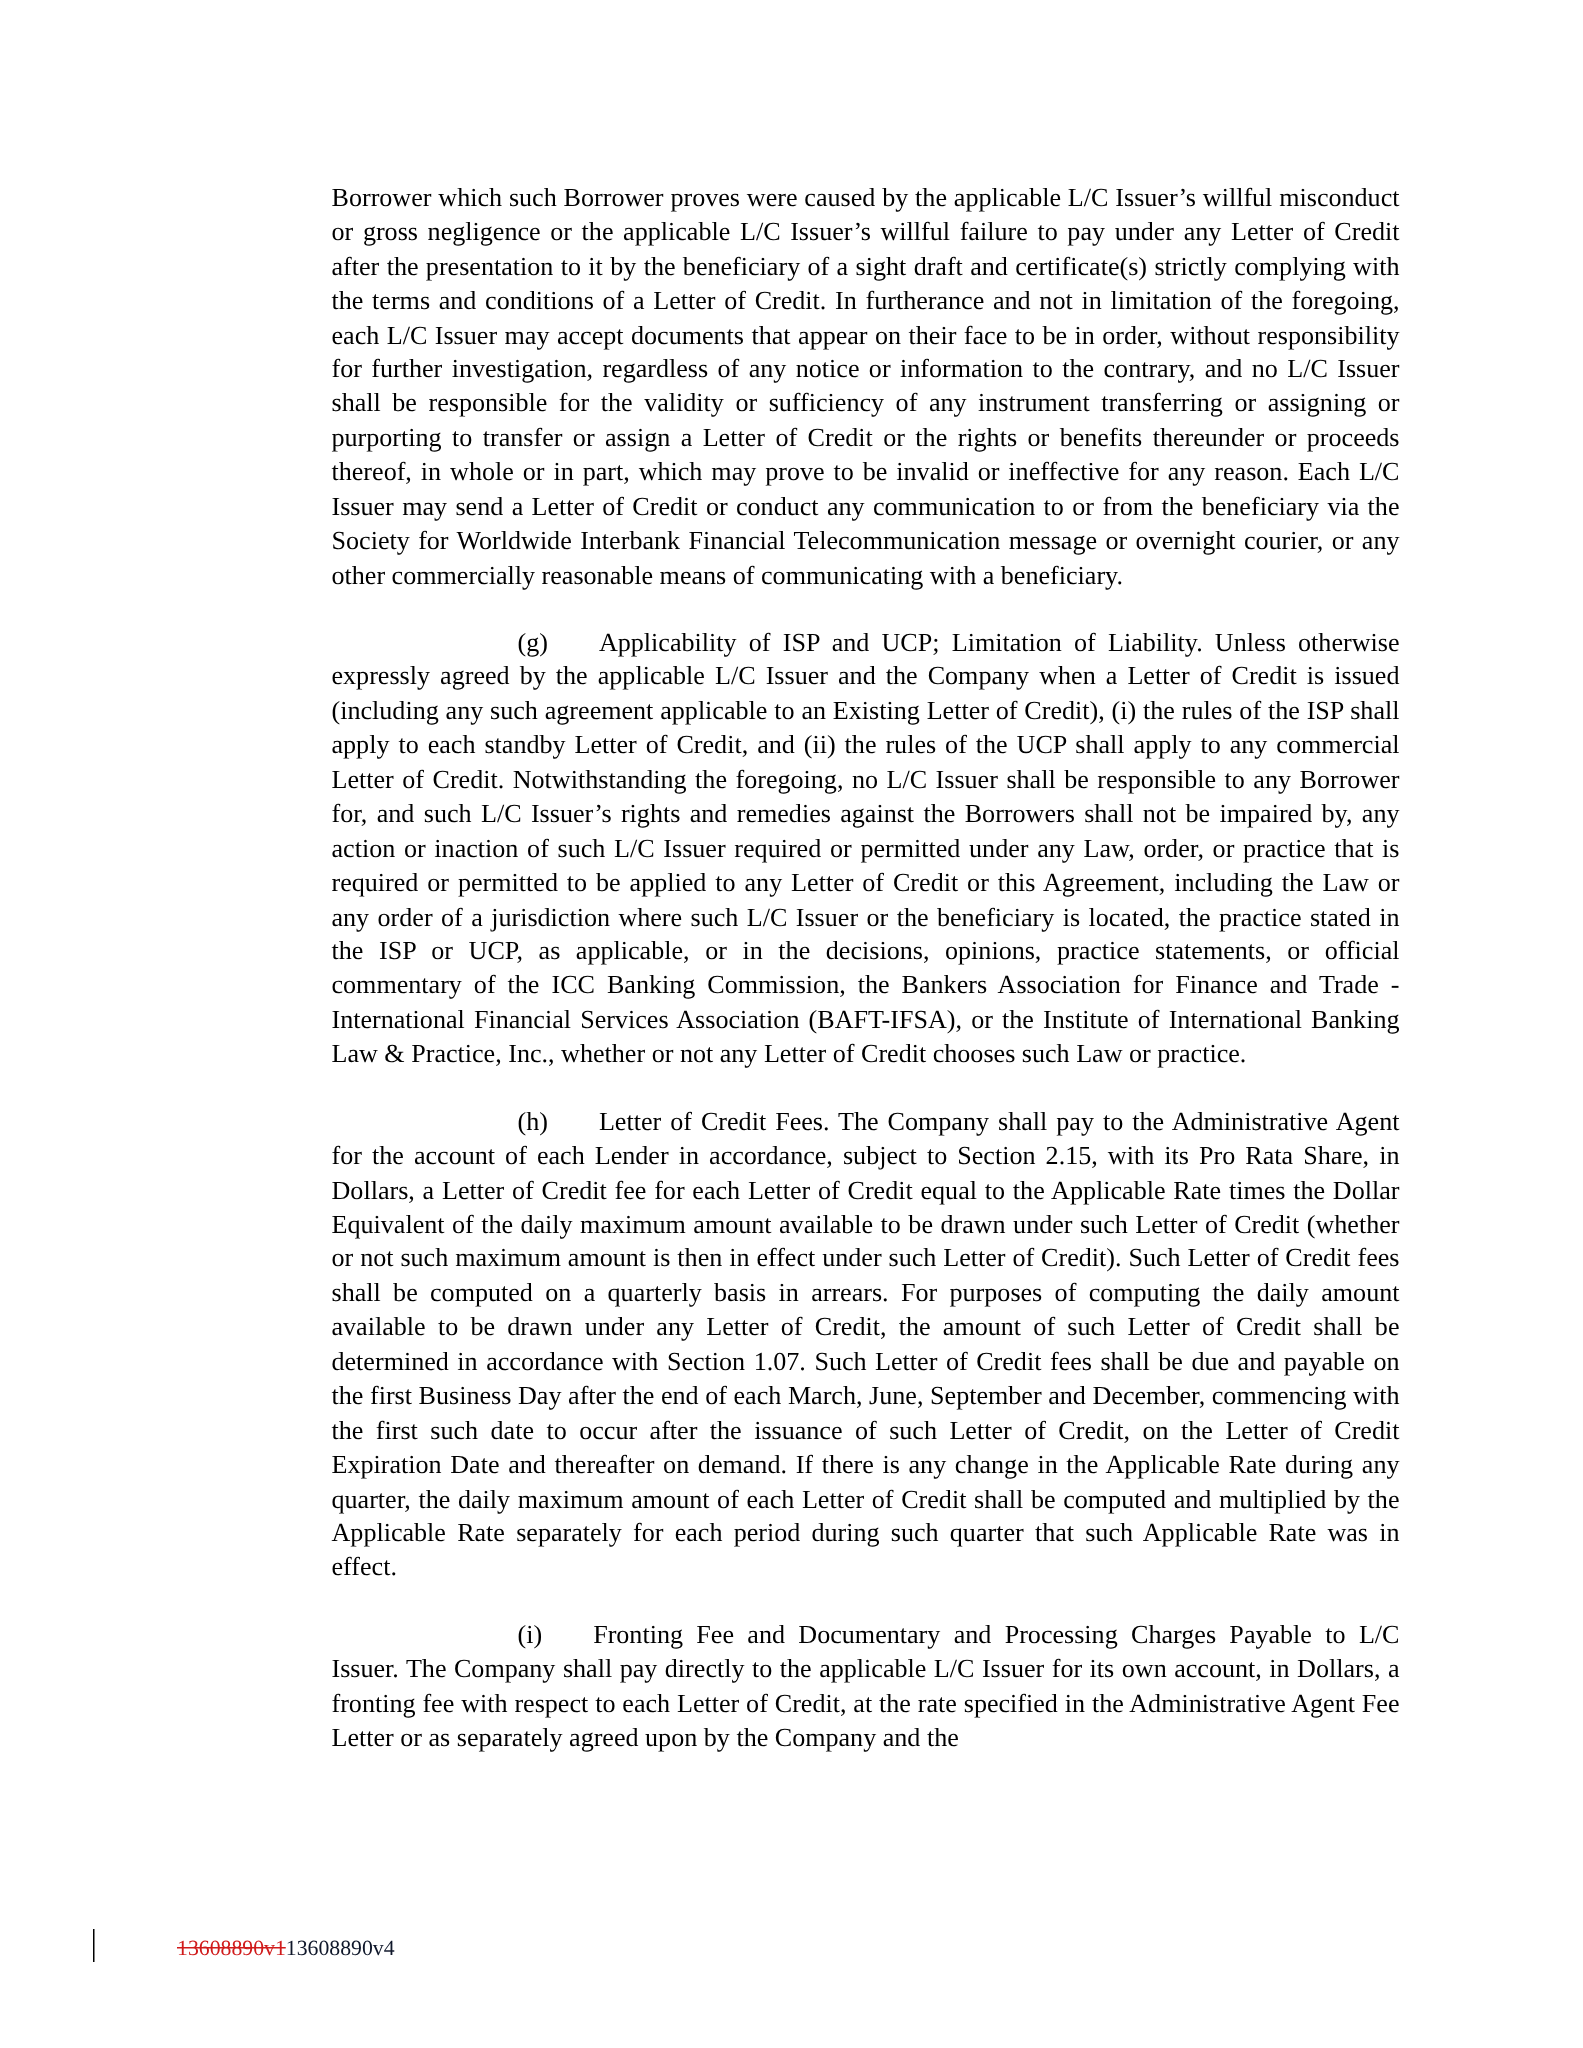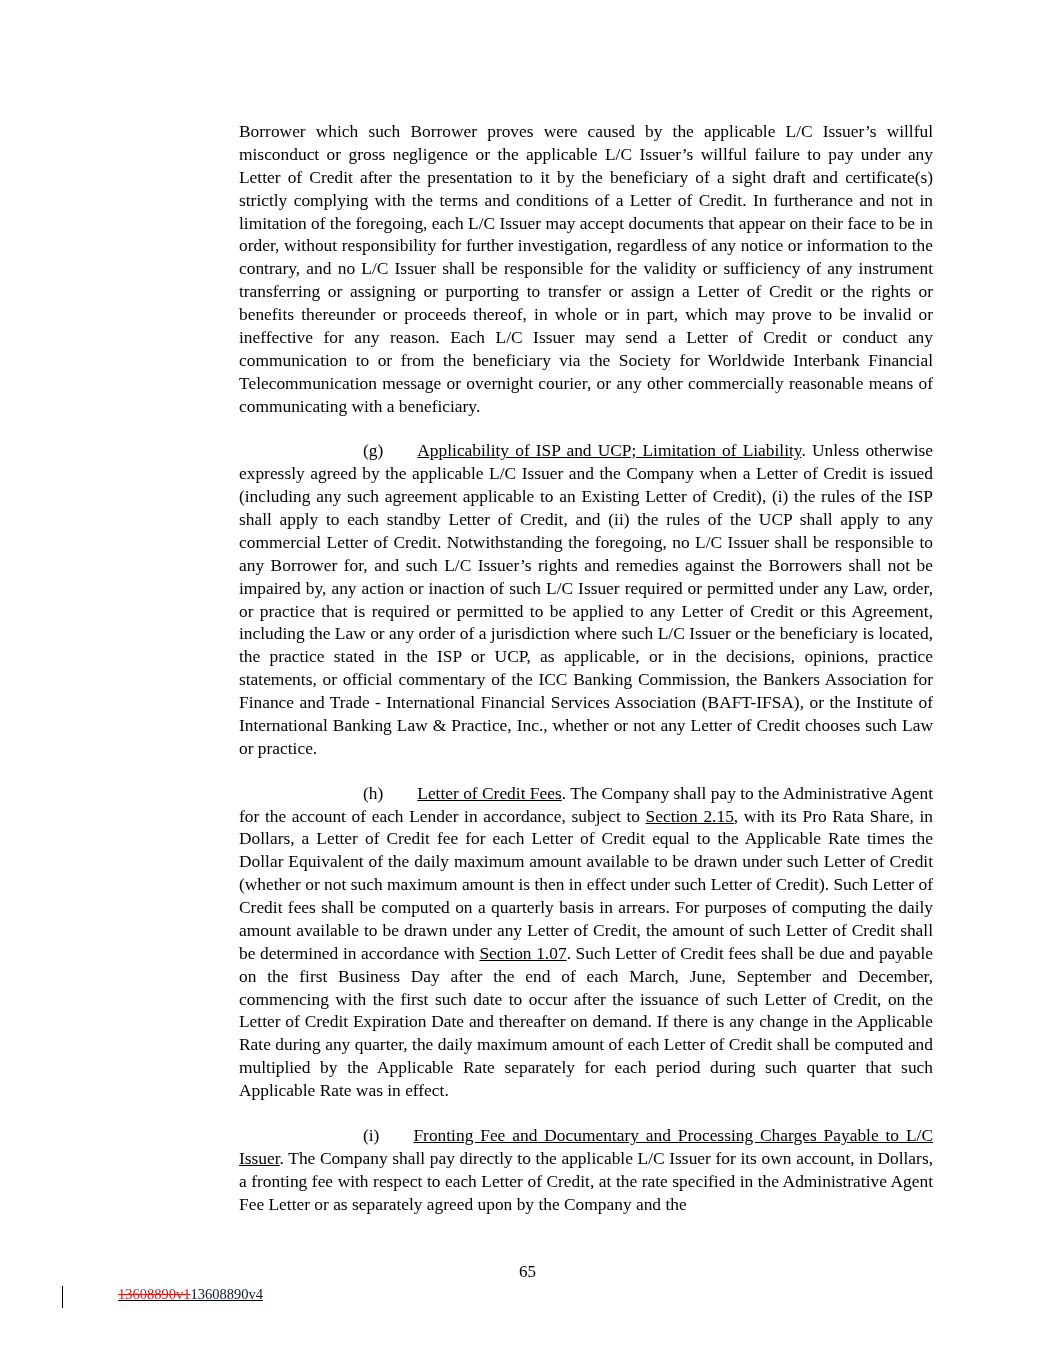--- a/index.html
+++ b/index.html
@@ -18,35 +18,34 @@
     background: #ffffff;
     overflow: hidden;
   }
   .content {
     position: absolute;
     left: 221px;
     top: 120px;
     width: 712px;
   }
   p.para {
-    margin: 0 0 22px 18px;
+    margin: 0 0 22px 0;
     font-size: 17.4px;
     line-height: 1.315;
     text-align: justify;
     text-justify: inter-word;
     hyphens: none;
   }
   p.para.indent {
     text-indent: 62px;
   }
   p.para.last {
     margin-bottom: 0;
   }
   .u {
-    text-decoration: underline;
   }
   .lbl {
     display: inline-block;
   }
   .lbl-gap {
     display: inline-block;
     width: 34px;
   }
   .footer-pageno {
     position: absolute;
@@ -55,24 +54,23 @@
     top: 1262px;
     text-align: center;
     font-size: 17px;
     font-family: "Liberation Serif", "DejaVu Serif", serif;
   }
   .footer-left {
     position: absolute;
     left: 62px;
     top: 1286px;
     display: flex;
-    align-items: flex-start;
+    align-items: flex-end;
     font-size: 14.5px;
     font-family: "Liberation Serif", "DejaVu Serif", serif;
-    text-decoration: underline;
   }
   .change-bar {
     display: inline-block;
     width: 1px;
     height: 22px;
     background: #000000;
     margin-right: 55px;
   }
   .strike-red {
     color: #d01b1b;
@@ -93,21 +91,20 @@
     <p class="para">Borrower which such Borrower proves were caused by the applicable L/C Issuer’s willful misconduct or gross negligence or the applicable L/C Issuer’s willful failure to pay under any Letter of Credit after the presentation to it by the beneficiary of a sight draft and certificate(s) strictly complying with the terms and conditions of a Letter of Credit.  In furtherance and not in limitation of the foregoing, each L/C Issuer may accept documents that appear on their face to be in order, without responsibility for further investigation, regardless of any notice or information to the contrary, and no L/C Issuer shall be responsible for the validity or sufficiency of any instrument transferring or assigning or purporting to transfer or assign a Letter of Credit or the rights or benefits thereunder or proceeds thereof, in whole or in part, which may prove to be invalid or ineffective for any reason. Each L/C Issuer may send a Letter of Credit or conduct any communication to or from the beneficiary via the Society for Worldwide Interbank Financial Telecommunication message or overnight courier, or any other commercially reasonable means of communicating with a beneficiary.</p>
 
     <p class="para indent"><span class="lbl">(g)</span><span class="lbl-gap"></span><span class="u">Applicability of ISP and UCP; Limitation of Liability</span><span>.  Unless otherwise expressly agreed by the applicable L/C Issuer and the Company when a Letter of Credit is issued (including any such agreement applicable to an Existing Letter of Credit), (i) the rules of the ISP shall apply to each standby Letter of Credit, and (ii) the rules of the UCP shall apply to any commercial Letter of Credit. Notwithstanding the foregoing, no L/C Issuer shall be responsible to any Borrower for, and such L/C Issuer’s rights and remedies against the Borrowers shall not be impaired by, any action or inaction of such L/C Issuer required or permitted under any Law, order, or practice that is required or permitted to be applied to any Letter of Credit or this Agreement, including the Law or any order of a jurisdiction where such L/C Issuer or the beneficiary is located, the practice stated in the ISP or UCP, as applicable, or in the decisions, opinions, practice statements, or official commentary of the ICC Banking Commission, the Bankers Association for Finance and Trade - International Financial Services Association (BAFT-IFSA), or the Institute of International Banking Law &amp; Practice, Inc., whether or not any Letter of Credit chooses such Law or practice.</span></p>
 
     <p class="para indent"><span class="lbl">(h)</span><span class="lbl-gap"></span><span class="u">Letter of Credit Fees</span><span>.  The Company shall pay to the Administrative Agent for the account of each Lender in accordance, subject to </span><span class="u">Section 2.15</span><span>, with its Pro Rata Share, in Dollars, a Letter of Credit fee for each Letter of Credit equal to the Applicable Rate times the Dollar Equivalent of the daily maximum amount available to be drawn under such Letter of Credit (whether or not such maximum amount is then in effect under such Letter of Credit).  Such Letter of Credit fees shall be computed on a quarterly basis in arrears.  For purposes of computing the daily amount available to be drawn under any Letter of Credit, the amount of such Letter of Credit shall be determined in accordance with </span><span class="u">Section 1.07</span><span>. Such Letter of Credit fees shall be due and payable on the first Business Day after the end of each March, June, September and December, commencing with the first such date to occur after the issuance of such Letter of Credit, on the Letter of Credit Expiration Date and thereafter on demand.  If there is any change in the Applicable Rate during any quarter, the daily maximum amount of each Letter of Credit shall be computed and multiplied by the Applicable Rate separately for each period during such quarter that such Applicable Rate was in effect.</span></p>
 
     <p class="para indent last"><span class="lbl">(i)</span><span class="lbl-gap"></span><span class="u">Fronting Fee and Documentary and Processing Charges Payable to L/C Issuer</span><span>. The Company shall pay directly to the applicable L/C Issuer for its own account, in Dollars, a fronting fee with respect to each Letter of Credit, at the rate specified in the Administrative Agent Fee Letter or as separately agreed upon by the Company and the</span></p>
 
   </div>
 
-  <div class="footer-pageno">65</div>
 
   <div class="footer-left">
     <span class="change-bar"></span>
     <span class="strike-red">13608890v1</span>
       <span class="ins-red">13608890v4</span>
   </div>
 
 </div>
 
 </body></html>

